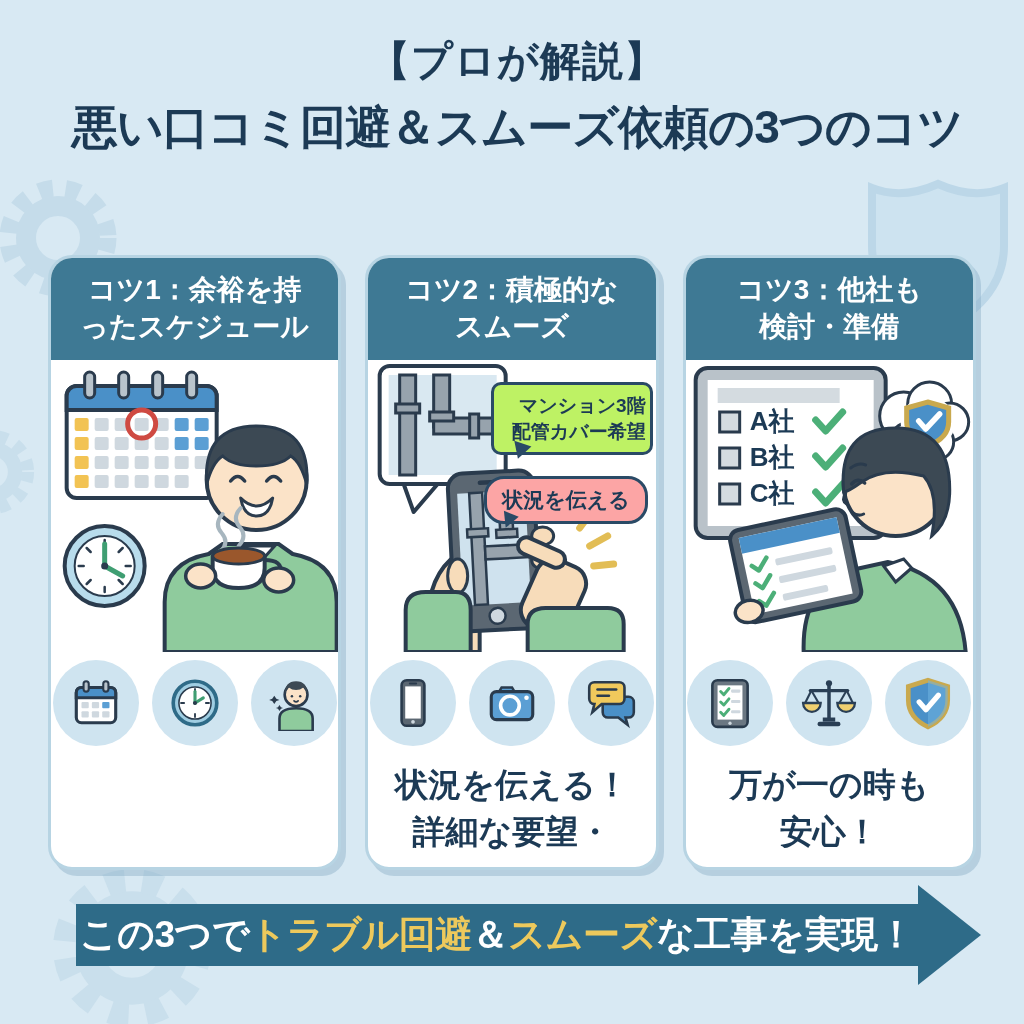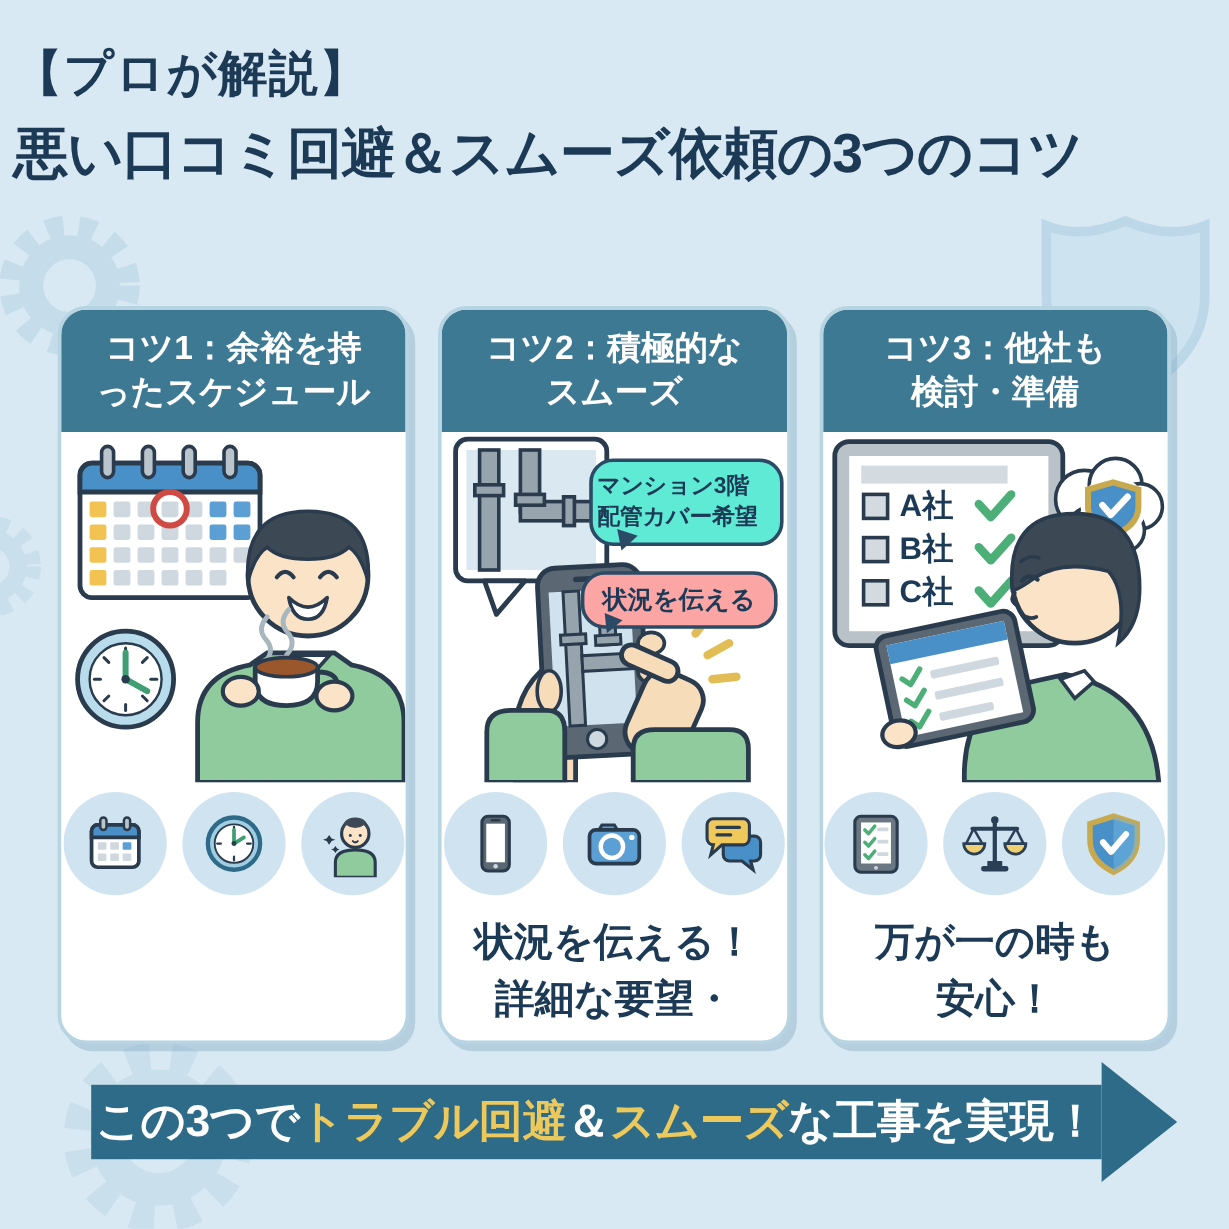--- a/index.html
+++ b/index.html
@@ -7,21 +7,21 @@
   body {
     position:relative;
     background:#d8e9f3;
     font-family:"Liberation Sans","DejaVu Sans",sans-serif;
     overflow:hidden;
     color:#1c3a55;
   }
   
   .bg-decor { position:absolute; inset:0; z-index:0; }
   
-  .title { position:absolute; top:34px; left:11px; right:0; z-index:2; font-weight:800; }
+  .title { position:absolute; top:34px; left:11px; right:0; text-align:center; z-index:2; font-weight:800; }
   .title .t1 { font-size:41px; letter-spacing:1px; }
   .title .t2 { font-size:46px; margin-top:8px; letter-spacing:-1px; }
   
   .cards { position:absolute; top:255px; left:48px; right:48px; height:615px; display:flex; gap:24px; z-index:2; }
   .card {
     flex:1; background:#ffffff; border:3px solid #b7d4e3; border-radius:24px;
     box-shadow:5px 6px 0 rgba(125,165,192,.38);
     overflow:hidden; display:flex; flex-direction:column;
   }
   .card-header {
@@ -30,22 +30,22 @@
     text-align:center; font-size:28px; font-weight:800; line-height:1.32;
   }
   .illust { position:relative; height:292px; overflow:hidden; }
   .illust svg { display:block; }
   .icon-row { height:102px; display:flex; justify-content:center; align-items:center; gap:13px; }
   .icon-circle { width:86px; height:86px; border-radius:50%; background:#cfe4f0; display:flex; align-items:center; justify-content:center; flex:0 0 auto; }
   .caption { flex:1; text-align:center; font-size:33px; font-weight:800; line-height:1.42; padding-top:8px; color:#1c3a55; }
   
   .bubble1 {
     position:absolute; top:22px; right:3px; width:162px;
-    background:#5eead4; border:3.5px solid #2a4a66; border-radius:20px;
-    font-size:19px; font-weight:800; line-height:1.35; text-align:left;
+    background:#bef264; border:3.5px solid #2a4a66; border-radius:10px;
+    font-size:19px; font-weight:800; line-height:1.35; text-align:right;
     padding:8px 4px; z-index:3;
   }
   .bubble1:after {
     content:""; position:absolute; left:16px; bottom:-16px;
     border:9px solid transparent; border-top:16px solid #2a4a66;
     transform:rotate(18deg);
   }
   .bubble2 {
     position:absolute; top:116px; right:8px;
     background:#fca5a5; border:3.5px solid #2a4a66; border-radius:20px;

